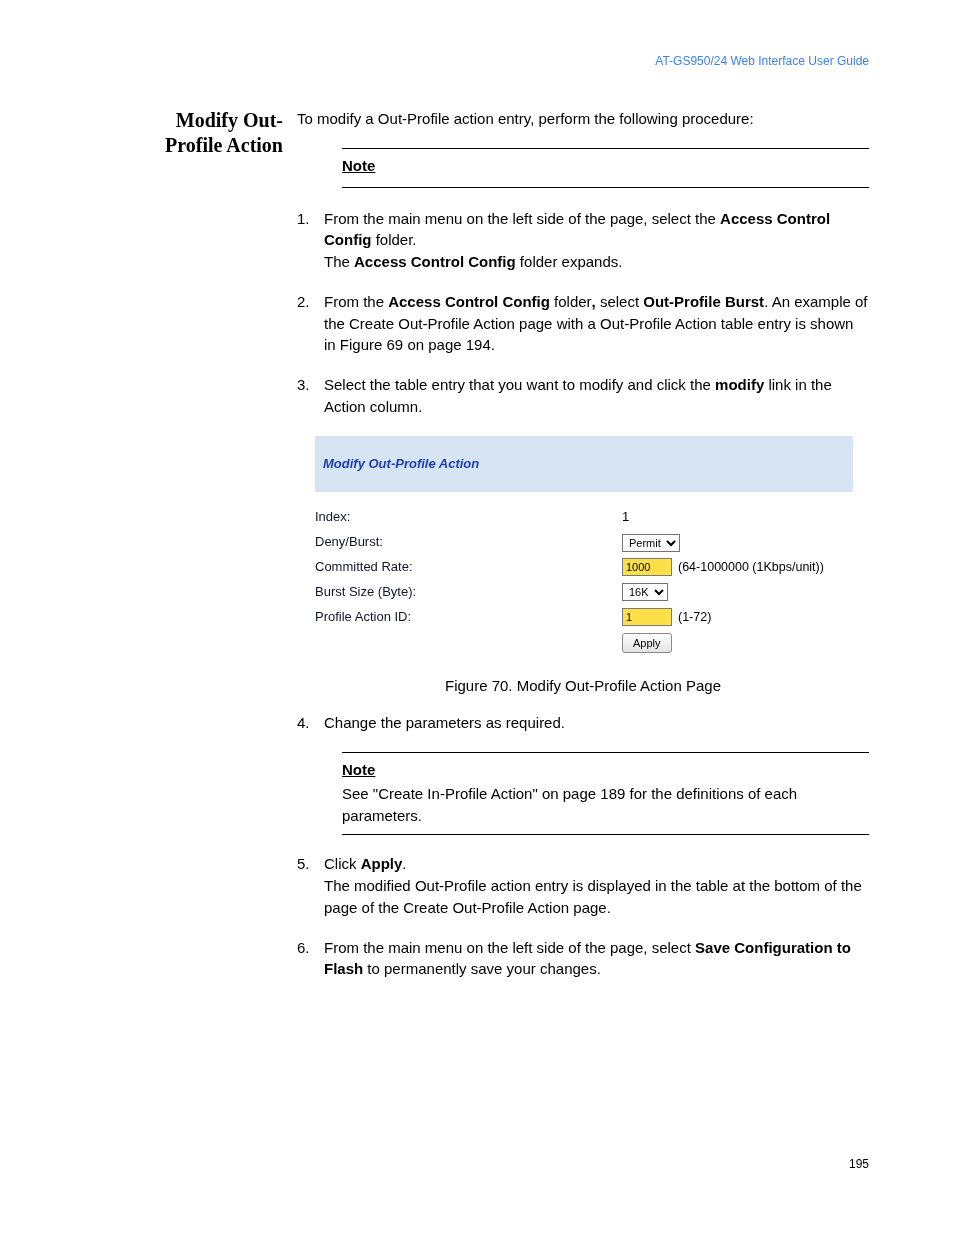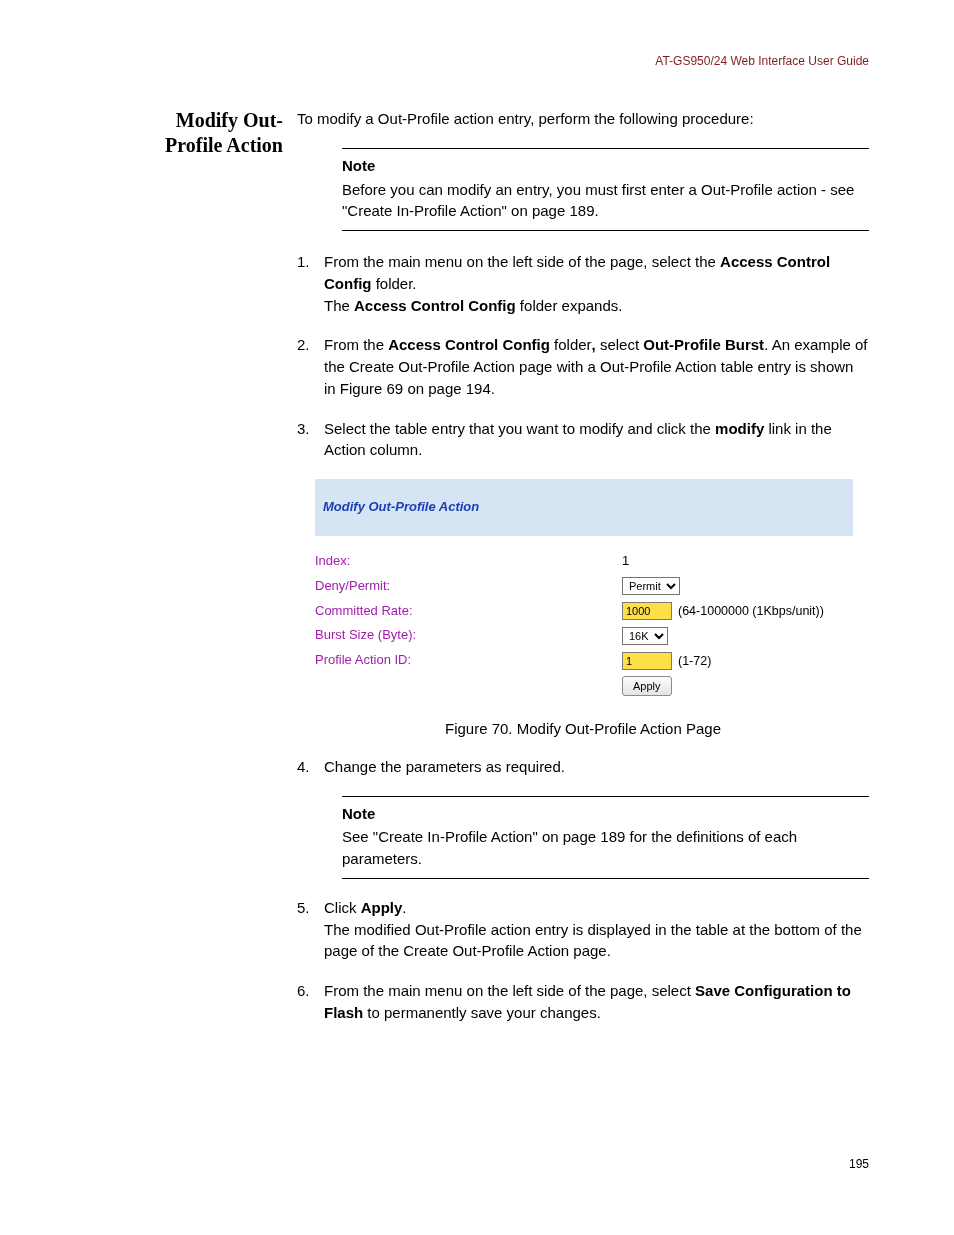--- a/index.html
+++ b/index.html
@@ -11,21 +11,21 @@
       background: #fff;
       width: 954px;
       height: 1235px;
       position: relative;
     }
     .page-header {
       position: absolute;
       top: 53px;
       right: 85px;
       font-size: 12px;
-      color: #7f1d1d;
+      color: #3b82f6;
     }
     .content {
       position: absolute;
       top: 108px;
       left: 0;
       width: 954px;
       padding-left: 147px;
       padding-right: 85px;
     }
     .two-col {
@@ -50,20 +50,21 @@
     .note-box {
       margin-left: 45px;
       margin-bottom: 20px;
       border-top: 1px solid #000;
       border-bottom: 1px solid #000;
       padding: 6px 0 8px 0;
     }
     .note-title {
       font-weight: bold;
       margin-bottom: 2px;
+      text-decoration: underline;
     }
     ol.steps {
       list-style: none;
       counter-reset: steps;
       margin: 0;
       padding: 0;
     }
     ol.steps > li {
       counter-increment: steps;
       position: relative;
@@ -95,21 +96,21 @@
       font-size: 13px;
       width: 538px;
     }
     .form-row {
       display: flex;
       align-items: center;
       margin-bottom: 6px;
     }
     .form-label {
       width: 307px;
-      color: #a21caf;
+      color: #0f172a;
     }
     .form-ctl {
       display: flex;
       align-items: center;
       gap: 6px;
     }
     .sel {
       font-size: 11px;
       font-family: Arial, sans-serif;
       border: 1px solid #737373;
@@ -158,21 +159,20 @@
   <div class="two-col">
     <div class="left-heading">
       <span>Modify Out-</span><br>
       <span>Profile Action</span>
     </div>
     <div class="right-body">
       <p class="intro">To modify a Out-Profile action entry, perform the following procedure:</p>
 
       <div class="note-box">
         <div class="note-title">Note</div>
-        <div>Before you can modify an entry, you must first enter a Out-Profile action - see "Create In-Profile Action" on page 189.</div>
       </div>
 
       <ol class="steps">
         <li>
           <span>From the main menu on the left side of the page, select the </span><span class="bold">Access Control Config</span><span> folder.</span><br>
           <span>The </span><span class="bold">Access Control Config</span><span> folder expands.</span>
         </li>
         <li>
           <span>From the </span><span class="bold">Access Control Config</span><span> folder</span><span class="bold">,</span><span> select </span><span class="bold">Out-Profile Burst</span><span>. An example of the Create Out-Profile Action page with a Out-Profile Action table entry is shown in Figure 69 on page 194.</span>
         </li>
@@ -184,21 +184,21 @@
       <div class="figure-wrap">
         <div class="figure-title-bar">Modify Out-Profile Action</div>
         <div class="form-table">
           <div class="form-row">
             <div class="form-label">Index:</div>
             <div class="form-ctl">
                 <span>1</span>
               </div>
           </div>
           <div class="form-row">
-            <div class="form-label">Deny/Permit:</div>
+            <div class="form-label">Deny/Burst:</div>
             <div class="form-ctl">
               <select class="sel">
                 <option>Permit</option>
               </select>
             </div>
           </div>
           <div class="form-row">
             <div class="form-label">Committed Rate:</div>
             <div class="form-ctl">
               <input class="inp inp-rate" type="text" value="1000" style="">

